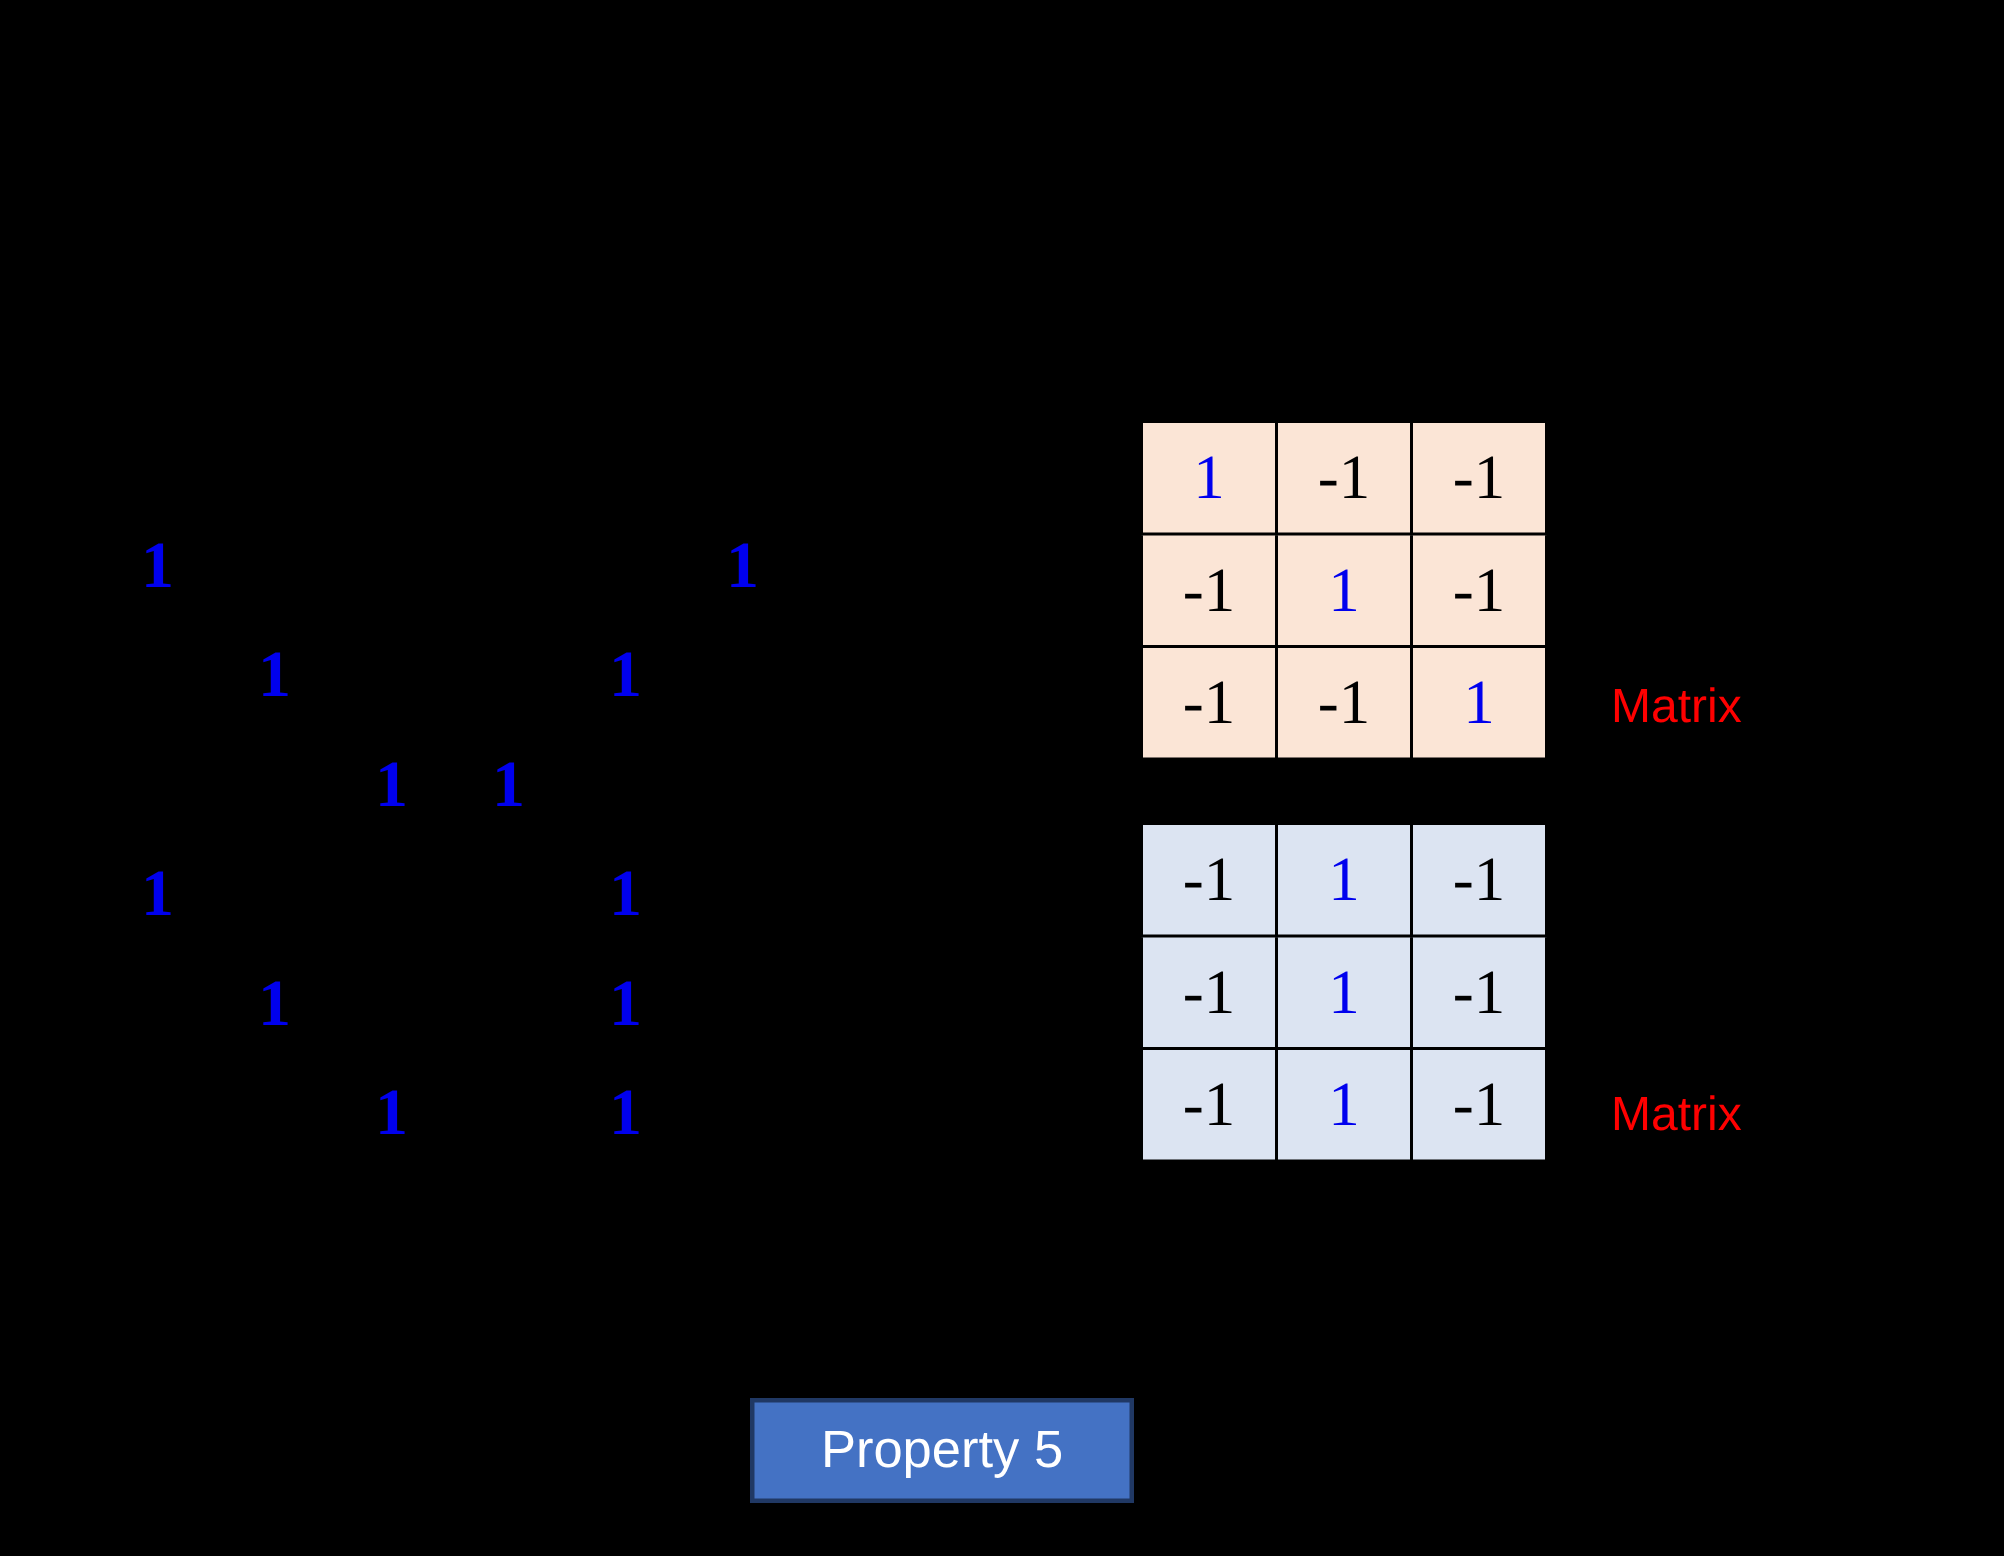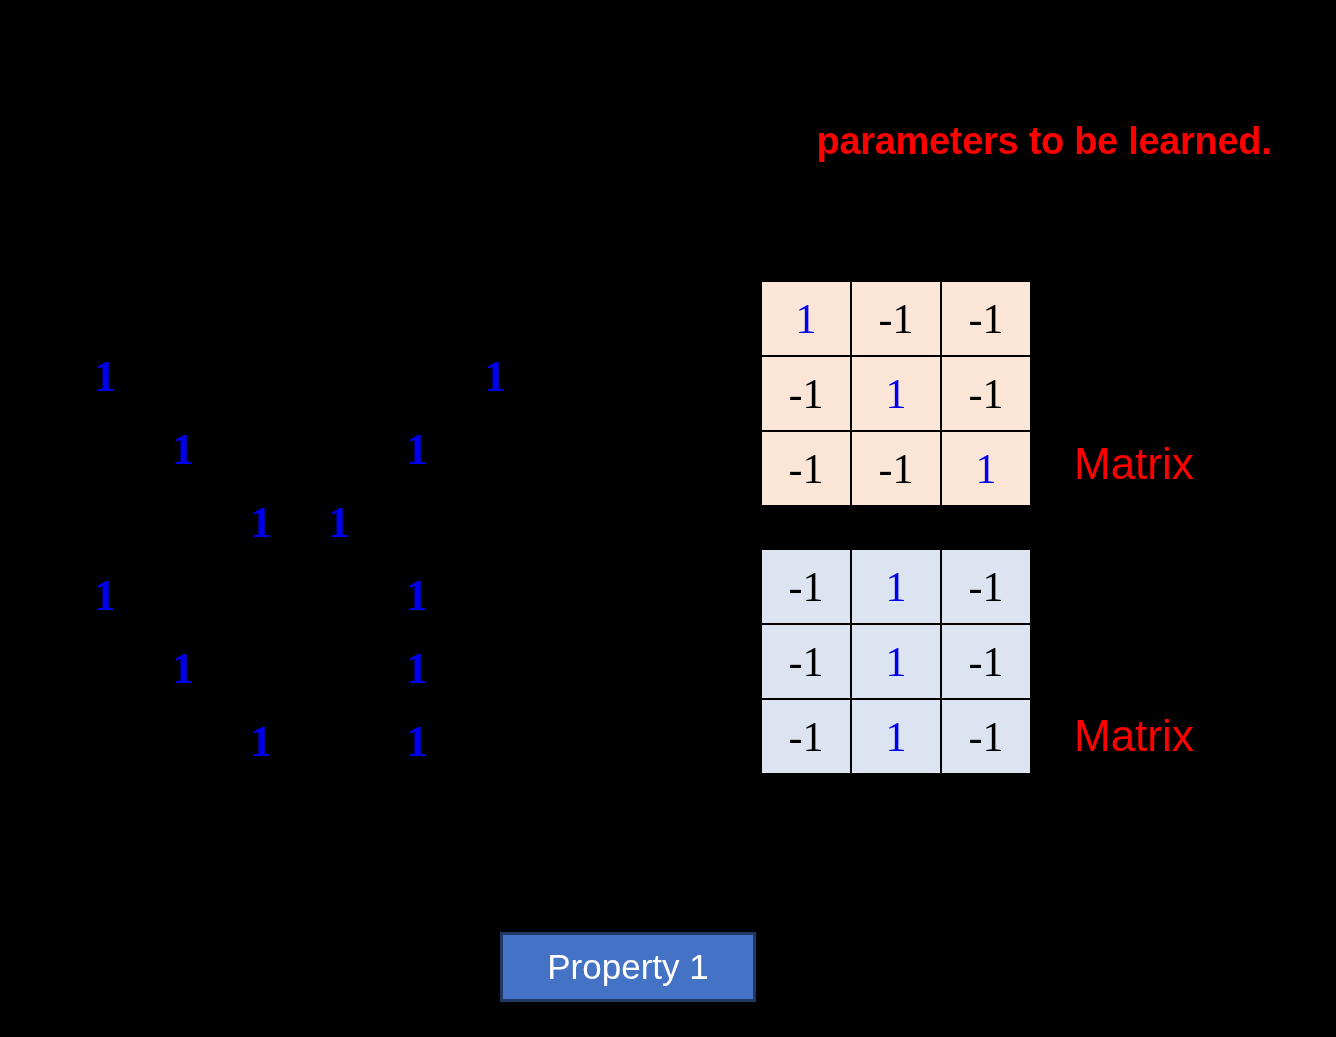--- a/index.html
+++ b/index.html
@@ -80,21 +80,21 @@
   }
   #matrix-1 td { background: #fbe5d6; }
   #matrix-2 td { background: #dce4f2; }
   td.val-pos { color: #0000ee; }
   td.val-neg { color: #000000; }
 
   .matrix-label {
     margin-left: 42px;
     color: #ff0000;
     font-family: "Liberation Sans", sans-serif;
-    font-size: 44px;
+    font-size: 32px;
     font-weight: normal;
     white-space: nowrap;
   }
   #matrix-block-1 .matrix-label { align-self: flex-end; margin-bottom: 18px; }
   #matrix-block-2 .matrix-label { align-self: flex-end; margin-bottom: 14px; }
 
   
   #property-button {
     position: absolute;
     left: 500px;
@@ -149,21 +149,20 @@
     <div class="grid-cell empty" style="left: 390px; top: 292px;"></div>
     <div class="grid-cell empty" style="left: 0px; top: 365px;"></div>
     <div class="grid-cell empty" style="left: 78px; top: 365px;"></div>
     <div class="grid-cell" style="left: 156px; top: 365px;">1</div>
     <div class="grid-cell empty" style="left: 234px; top: 365px;"></div>
     <div class="grid-cell" style="left: 312px; top: 365px;">1</div>
     <div class="grid-cell empty" style="left: 390px; top: 365px;"></div>
   </div>
 
 <div id="annotation-caption">
-  <span class="cap-line">parameters to be learned.</span>
 </div>
 
 <div class="matrix-block" id="matrix-block-1">
   <table class="filter-matrix" id="matrix-1">
     <tbody>
         <tr>
           <td class="val-pos">1</td>
           <td class="val-neg">-1</td>
           <td class="val-neg">-1</td>
         </tr>
@@ -199,14 +198,14 @@
           <td class="val-neg">-1</td>
           <td class="val-pos">1</td>
           <td class="val-neg">-1</td>
         </tr>
       </tbody>
   </table>
   <span class="matrix-label">Matrix</span>
 </div>
 
 <div id="property-button">
-  <span>Property 1</span>
+  <span>Property 5</span>
 </div>
 
 </body></html>

